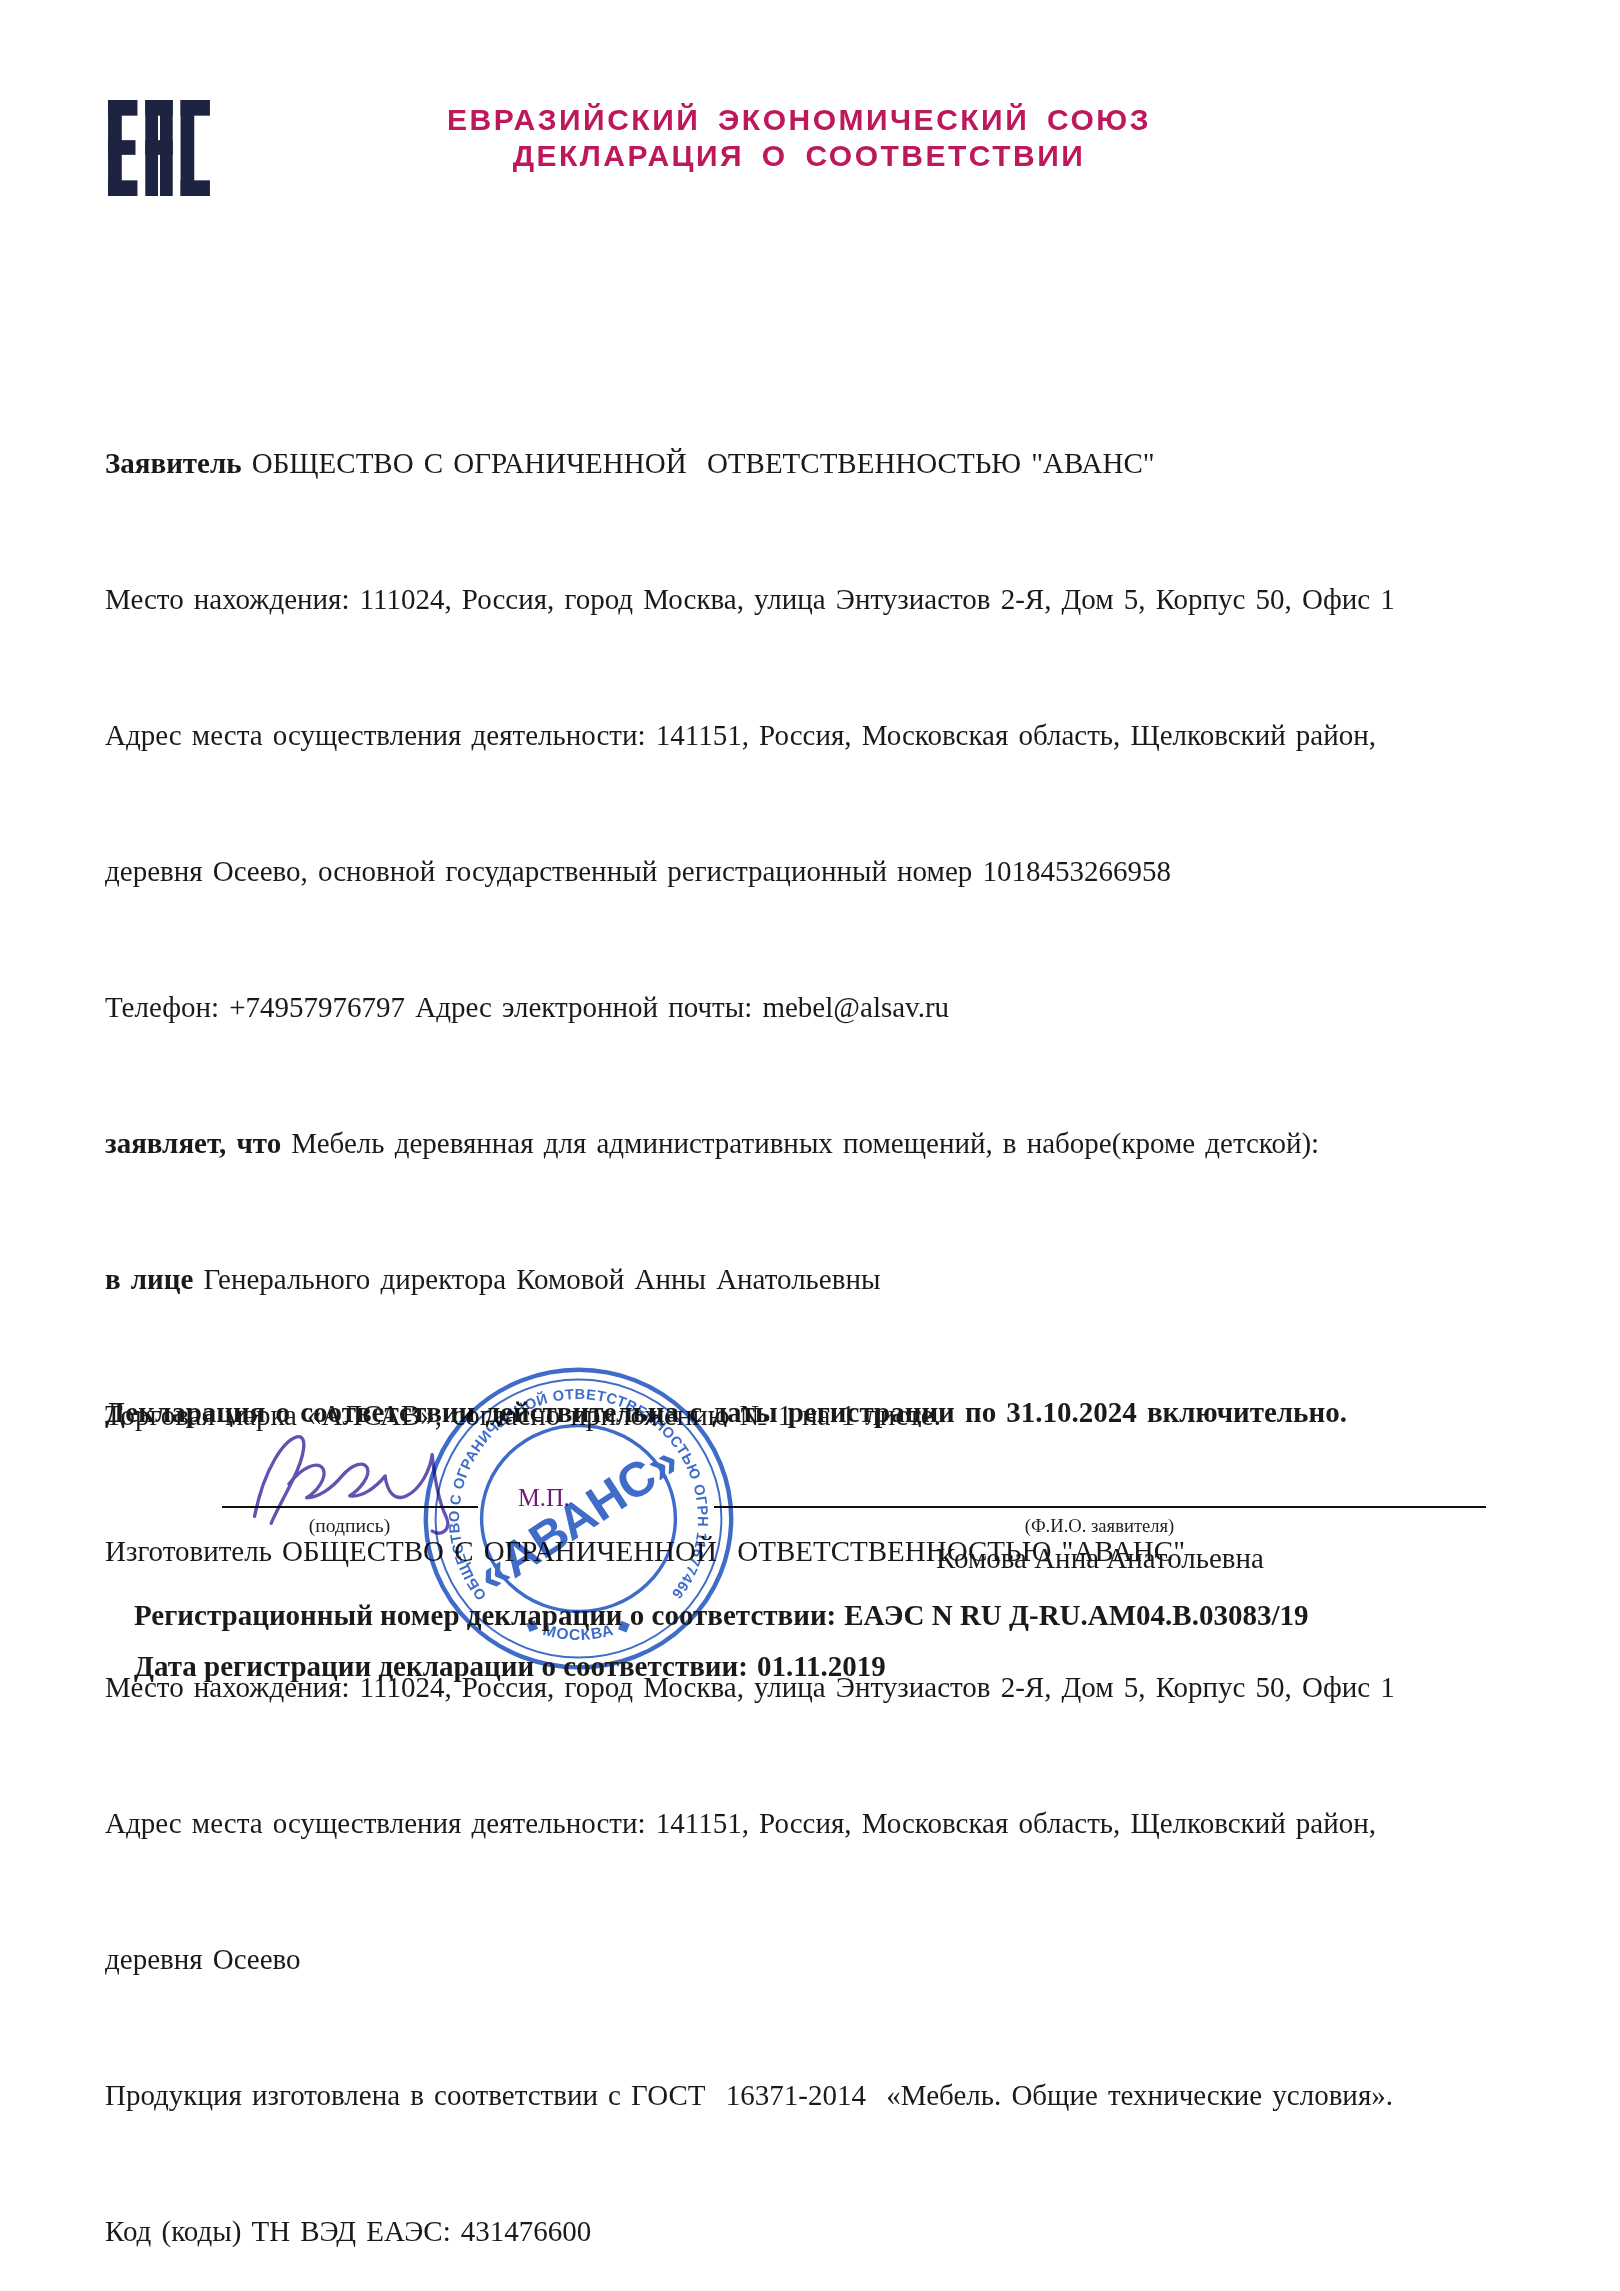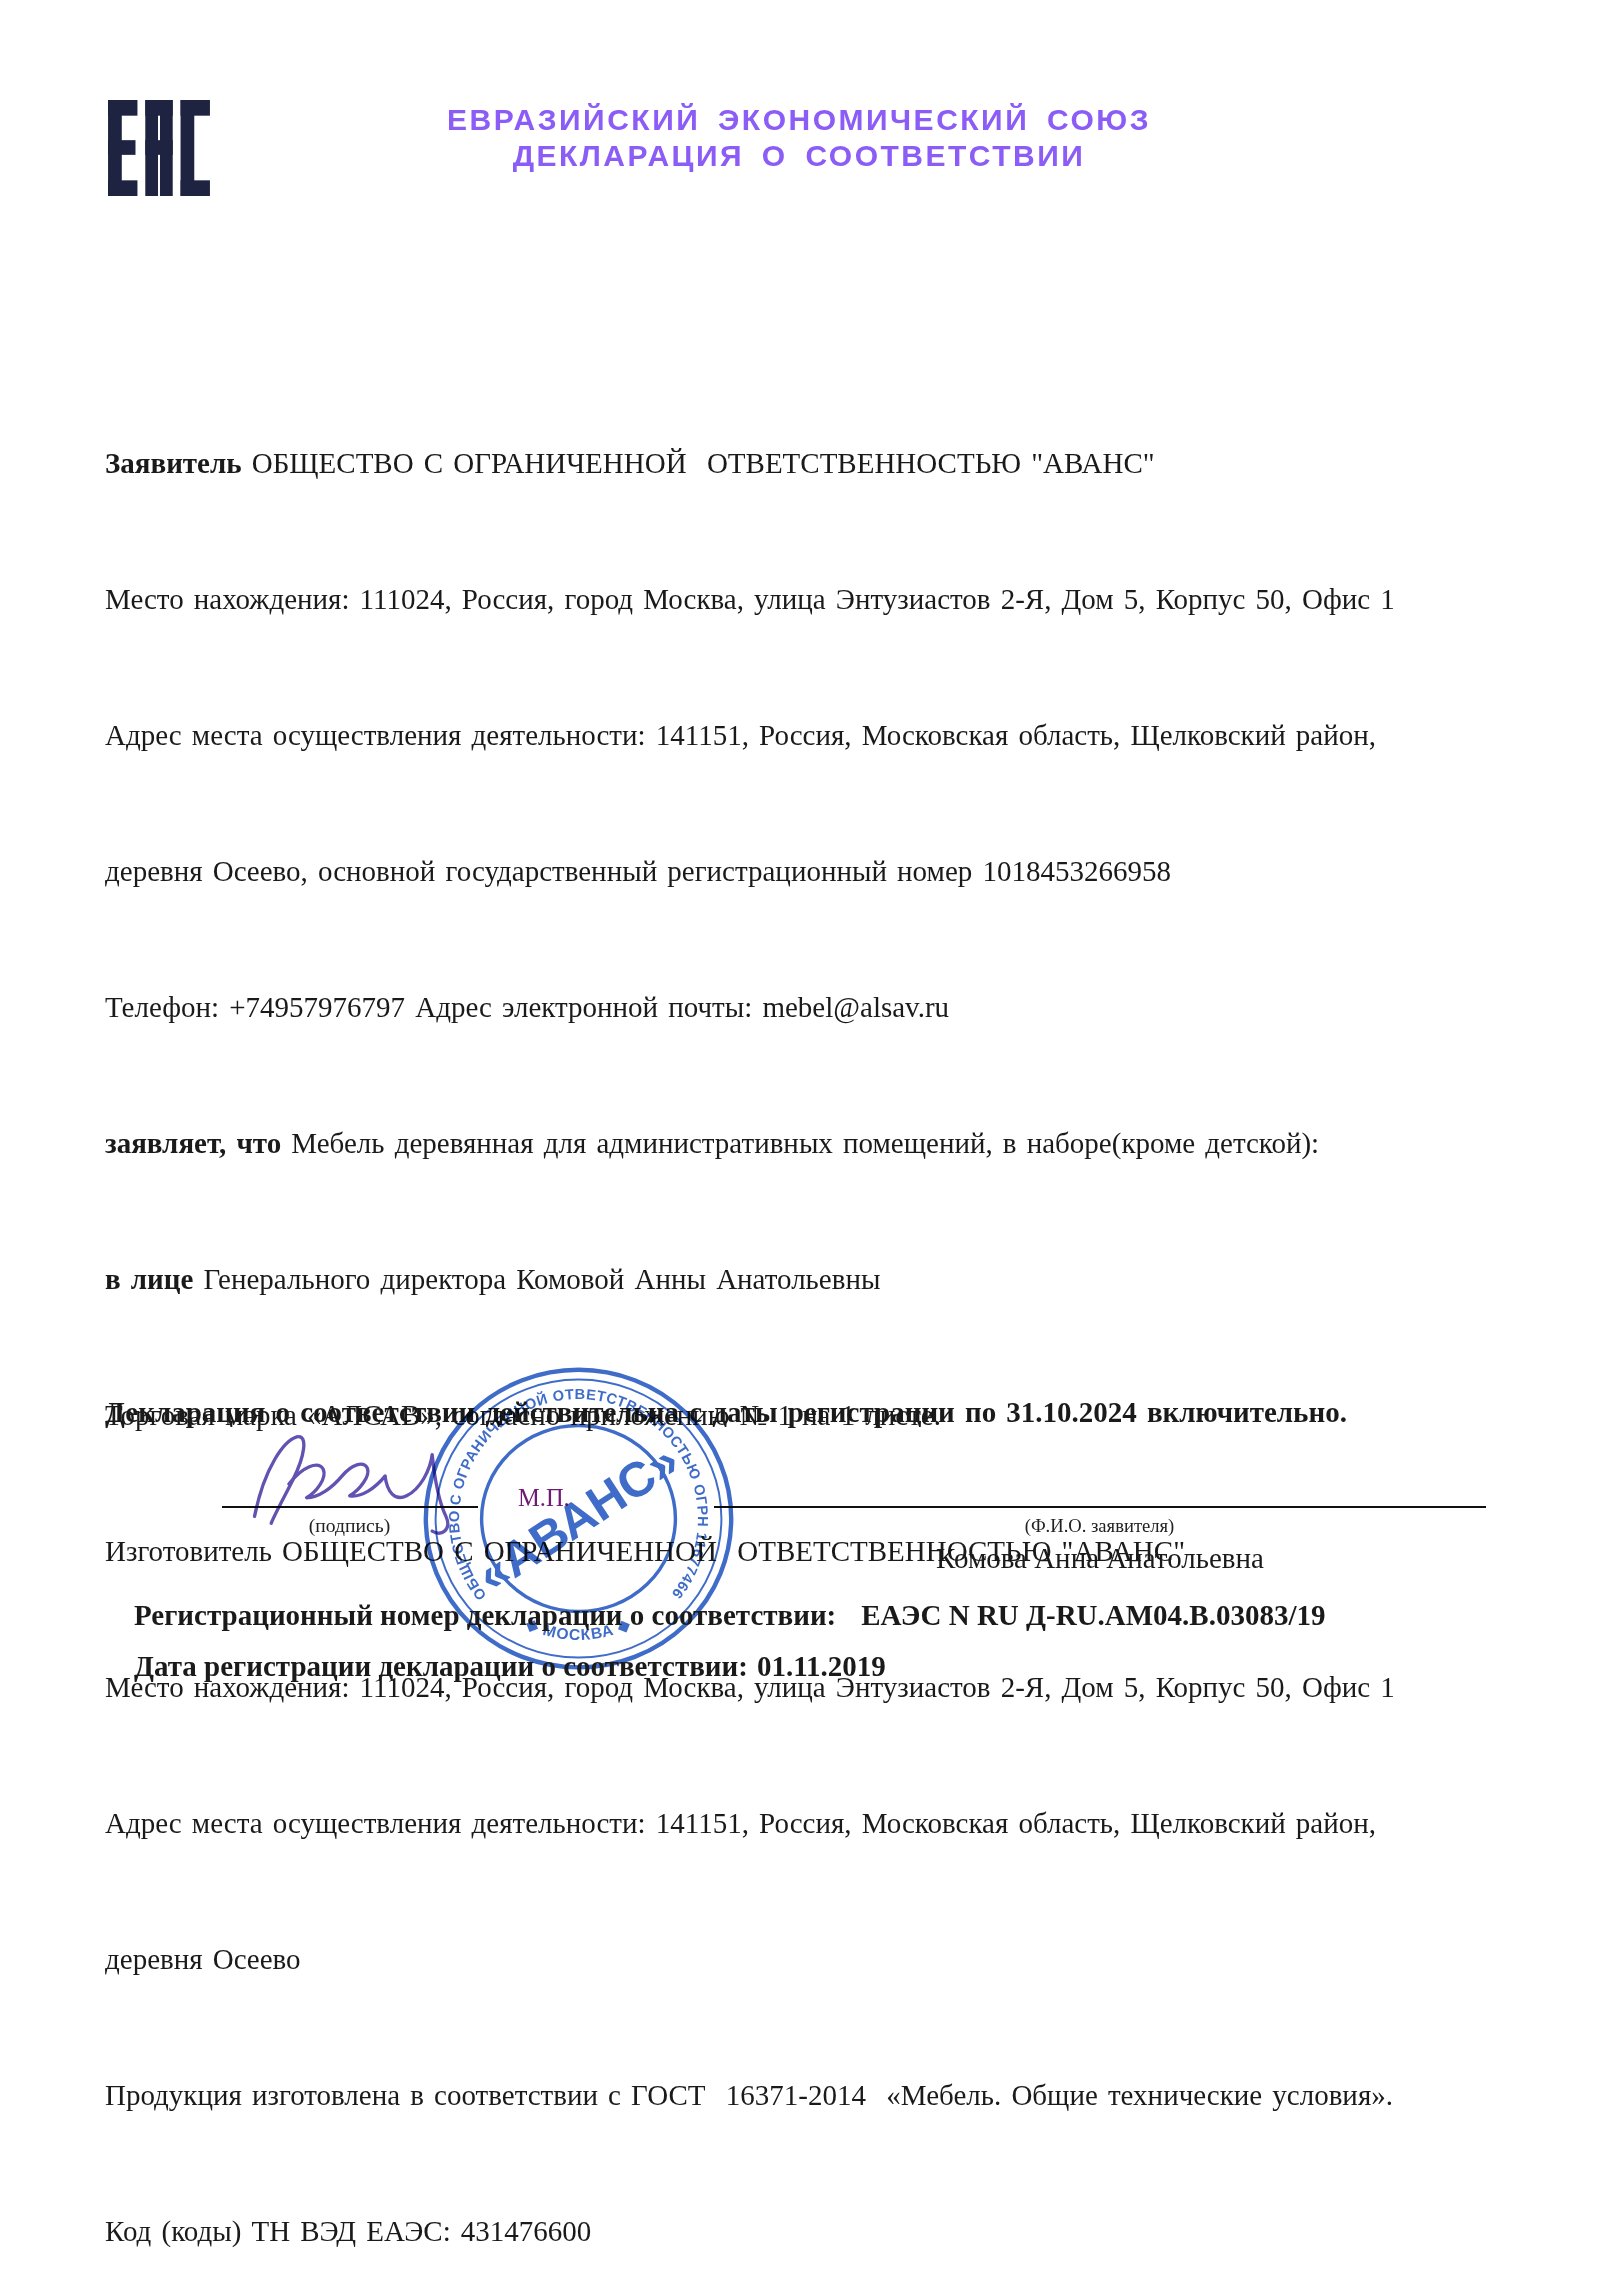--- a/index.html
+++ b/index.html
@@ -2,42 +2,42 @@
 <html><head>
 <meta charset="utf-8">
 <style>
   html,body{margin:0;padding:0;background:#d9d9d9}
   .page{position:relative;width:1620px;height:2292px;background:#ffffff;
         font-family:"Liberation Serif",serif;color:#1a1a1a;overflow:hidden}
   
   .eac{position:absolute;left:108px;top:100px;width:102px;height:96px}
   .titles{position:absolute;left:343px;top:102px;width:912px;text-align:center;
           font-family:"Liberation Sans",sans-serif;font-weight:bold;font-size:30px;
-          line-height:36px;letter-spacing:2.5px;word-spacing:6.9px;color:#8b5cf6}
+          line-height:36px;letter-spacing:2.5px;word-spacing:6.9px;color:#be185d}
   
   .doc{position:absolute;left:105px;top:310px;font-size:29px;line-height:34px;
        word-spacing:2.9px;white-space:pre}
   .ln{height:34px}
   .ln b{font-weight:bold}
   .validity{position:absolute;left:105px;top:1396px;font-size:29px;font-weight:bold;
             word-spacing:2.9px;white-space:pre}
   
   .sigline{position:absolute;border-top:2.5px solid #101010;height:0}
   .sig-caption{position:absolute;font-size:19.6px;color:#222;text-align:center}
   .mp{position:absolute;left:518px;top:1484px;font-size:24.5px;color:#701a75}
   .fio-name{position:absolute;left:714px;top:1542px;width:772px;text-align:center;font-size:29px}
   .sig-svg{position:absolute;left:230px;top:1423px;mix-blend-mode:multiply}
   
   .stamp{position:absolute;left:410px;top:1360px;mix-blend-mode:multiply;opacity:.92}
   .stamp text{font-family:"Liberation Sans",sans-serif;font-weight:bold}
   
   .footer-line{position:absolute;left:105px;font-size:29px;font-weight:bold;white-space:pre}
   .reg-num{top:1566px}
   .reg-date{top:1617px}
-  .val-gap{margin-left:25px}
+  .val-gap{margin-left:8px}
   .val-gap2{margin-left:9px}
 </style>
 </head>
 <body>
 
 <div class="page">
 
   <svg class="eac" viewBox="0 0 104 98">
     <g fill="#1d2340">
 

